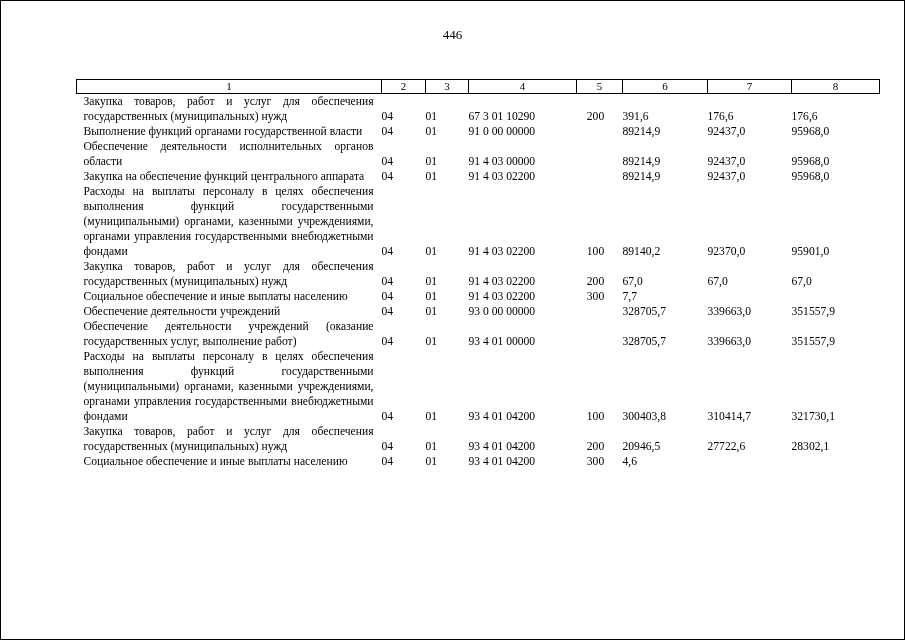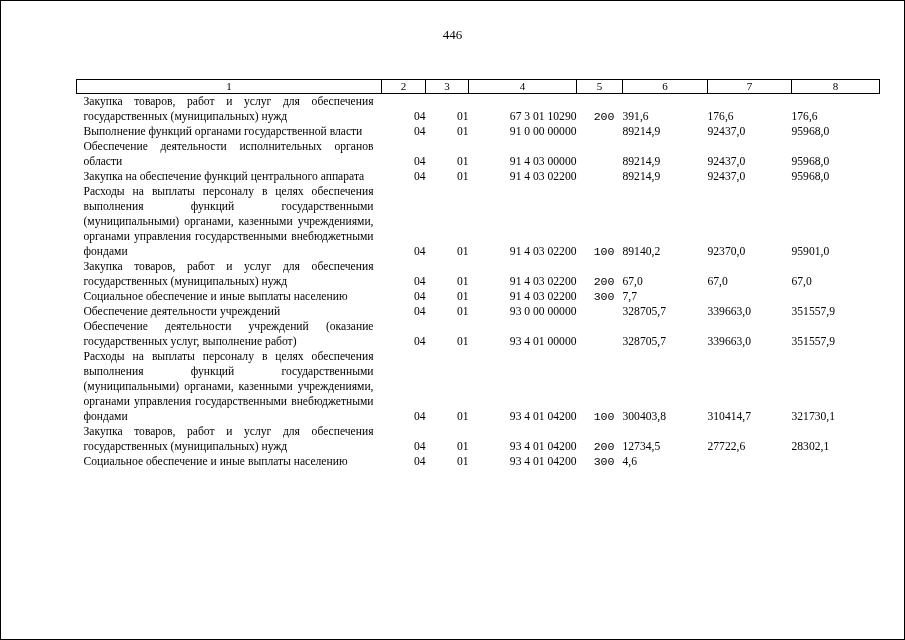--- a/index.html
+++ b/index.html
@@ -49,22 +49,22 @@
     vertical-align: bottom;
     padding: 0;
     word-wrap: break-word;
   }
   td.col-0 {
     text-align: justify;
     padding-left: 7px;
     padding-right: 8px;
     font-family: Liberation Serif, serif;
   }
-  td.col-1, td.col-2, td.col-3 { text-align: right; }
-  td.col-4 { text-align: right; padding-right: 8px; font-family: Liberation Mono, monospace; }
+  td.col-1, td.col-2, td.col-3 { text-align: left; }
+  td.col-4 { text-align: center; padding-right: 8px; }
   td.col-5, td.col-6, td.col-7 { text-align: left; padding-right: 11px; }
 </style>
 </head>
 <body>
 
 <div class="page">
   <div class="page-number">446</div>
 
   <table class="budget-table">
     <colgroup>
@@ -189,21 +189,21 @@
           <td class="col-5">300403,8</td>
           <td class="col-6">310414,7</td>
           <td class="col-7">321730,1</td>
         </tr>
         <tr>
           <td class="col-0">Закупка товаров, работ и услуг для обеспечения государственных (муниципальных) нужд</td>
           <td class="col-1">04</td>
           <td class="col-2">01</td>
           <td class="col-3">93 4 01 04200</td>
           <td class="col-4">200</td>
-          <td class="col-5">12734,5</td>
+          <td class="col-5">20946,5</td>
           <td class="col-6">27722,6</td>
           <td class="col-7">28302,1</td>
         </tr>
         <tr>
           <td class="col-0">Социальное обеспечение и иные выплаты населению</td>
           <td class="col-1">04</td>
           <td class="col-2">01</td>
           <td class="col-3">93 4 01 04200</td>
           <td class="col-4">300</td>
           <td class="col-5">4,6</td>

